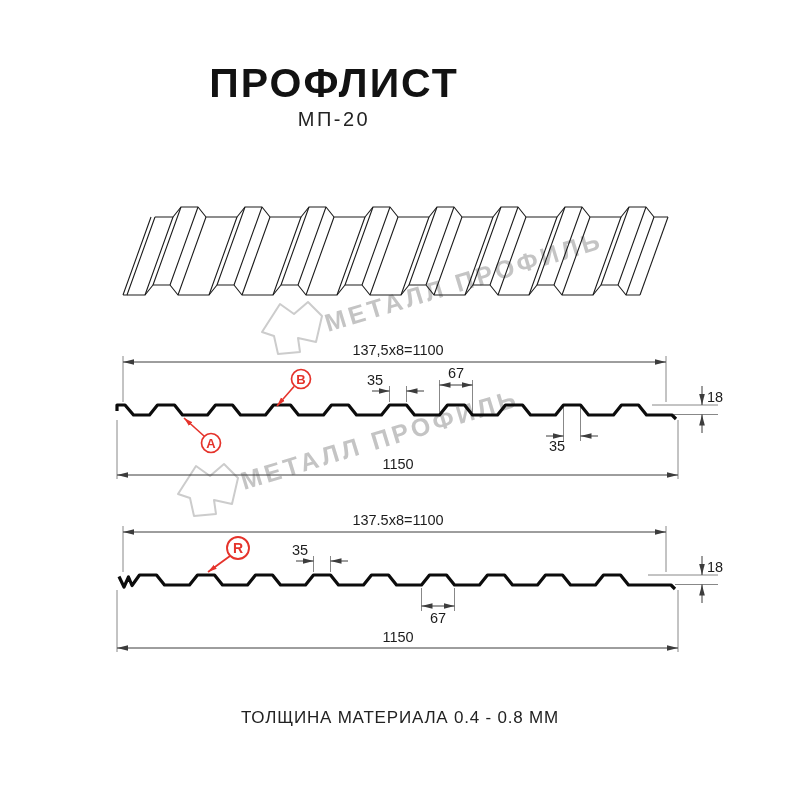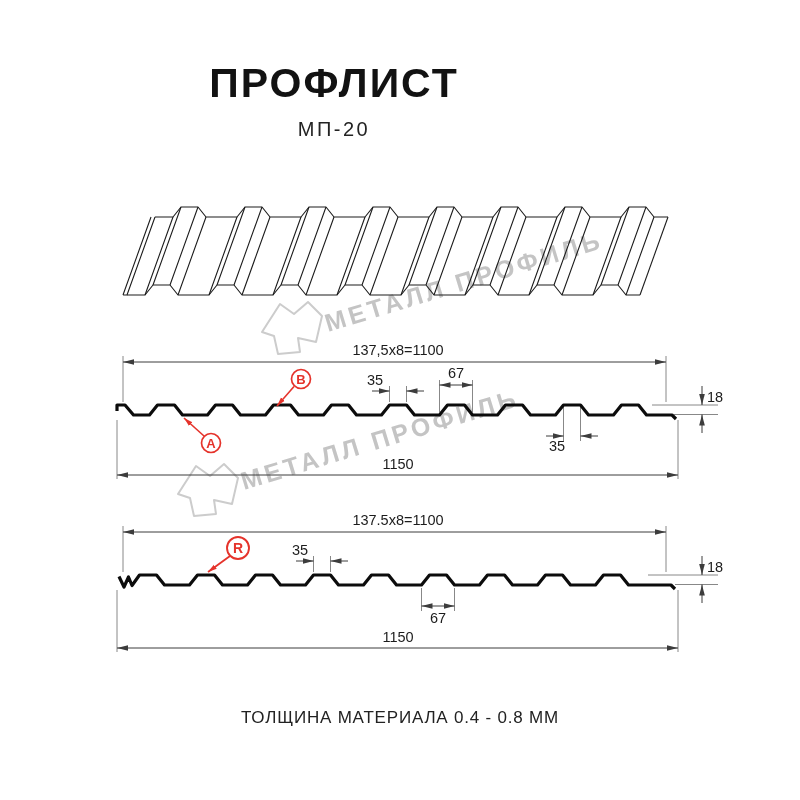--- a/index.html
+++ b/index.html
@@ -5,21 +5,21 @@
   html,body{margin:0;padding:0;}
   body{
     width:800px;height:800px;background:#ffffff;position:relative;overflow:hidden;
     font-family:"Liberation Sans", sans-serif;
   }
   .title-block{position:absolute;top:62px;left:0;width:668px;text-align:center;}
   .title-main{
     font-size:41px;font-weight:700;letter-spacing:2px;color:#121212;line-height:1.05;
   }
   .title-sub{
-    margin-top:13px;font-size:20px;font-weight:400;letter-spacing:2.5px;color:#232323;
+    margin-top:3px;font-size:20px;font-weight:400;letter-spacing:2.5px;color:#232323;
   }
   .footer-block{
     position:absolute;top:708px;left:0;width:800px;text-align:center;
     font-size:17px;font-weight:400;letter-spacing:.8px;color:#222222;
   }
   svg{position:absolute;left:0;top:0;}
   .dimtxt{font-size:14.5px;fill:#1c1c1c;}
   .wmtxt{font-size:25px;font-weight:700;letter-spacing:3.5px;}
 </style>
 </head>

